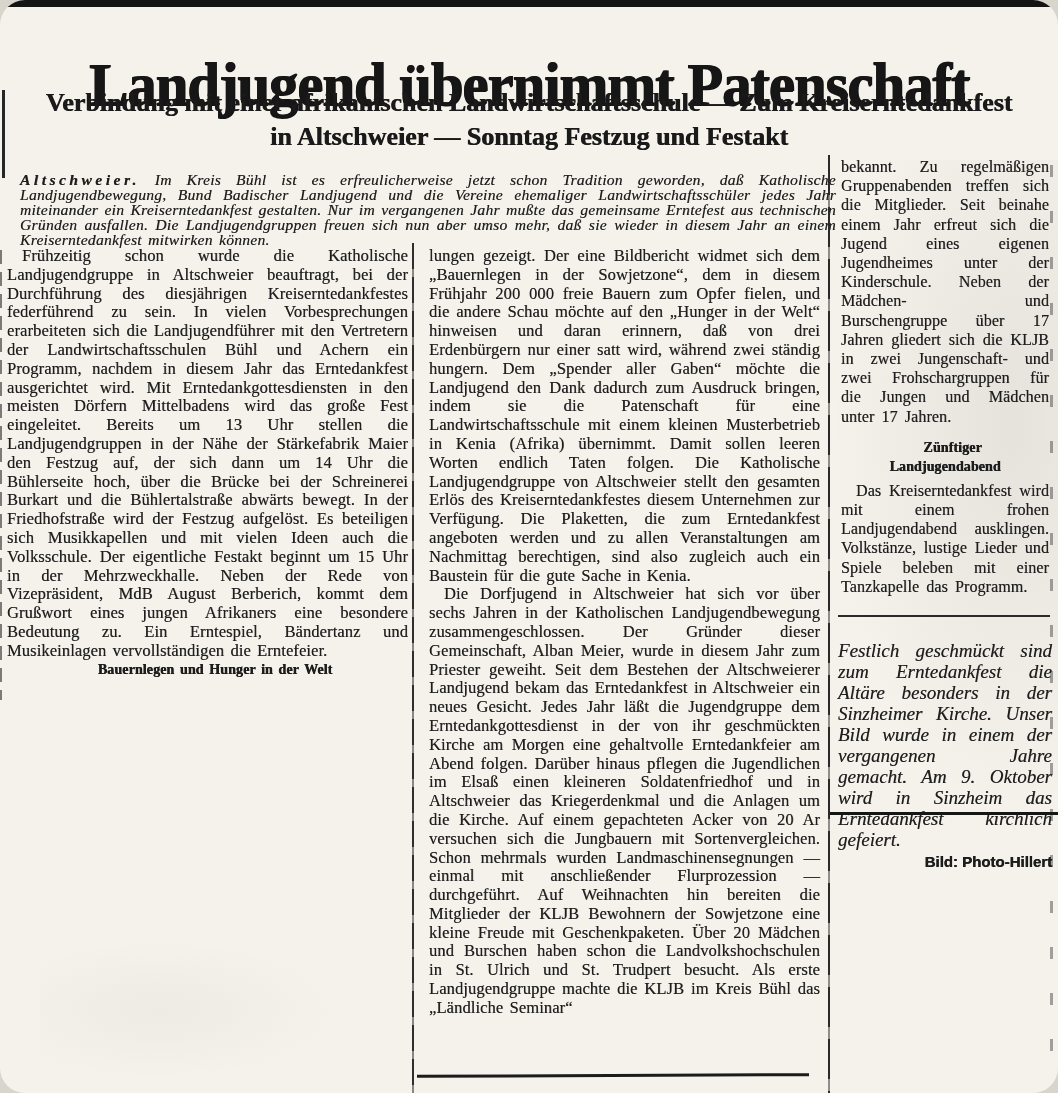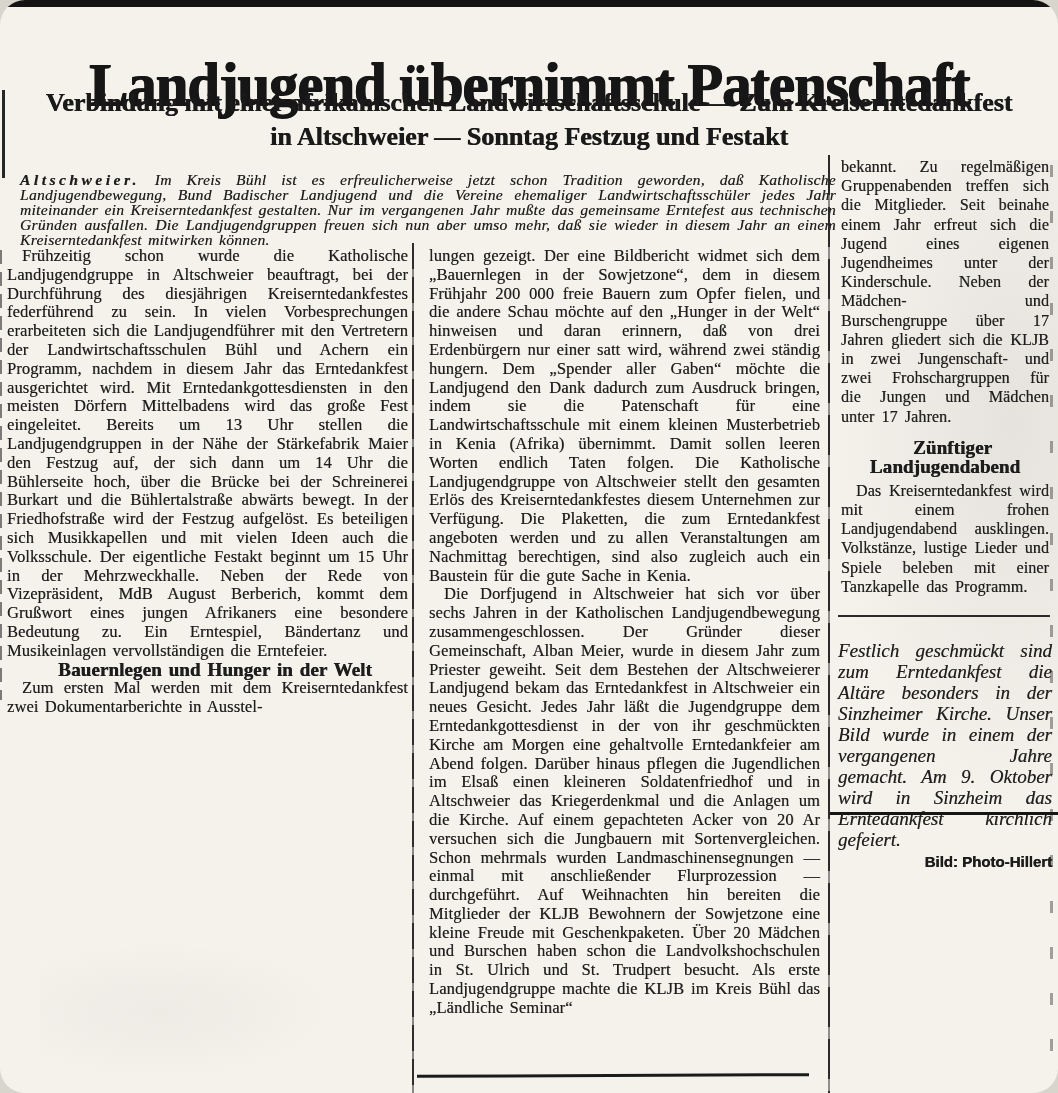--- a/index.html
+++ b/index.html
@@ -64,21 +64,21 @@
     word-spacing:2px;letter-spacing:.1px;
     text-shadow:.35px 0 0 rgba(20,20,20,.55);
   }
   .bodycol p{margin:0;text-indent:15px;}
   .bodycol p.no-indent{text-indent:0;}
   .col-1{left:7px;top:247px;width:401px;}
   .col-2{left:429px;top:247px;width:391px;}
   .col-3{left:841px;top:157px;width:208px;font-size:16px;line-height:19.2px;word-spacing:3px;}
   .section-head{
     margin:9px 0 4px 0;text-align:center;font-weight:bold;
-    font-size:19px;text-indent:0;text-shadow:.5px 0 0 #1a1a1a;
+    font-size:14px;text-indent:0;text-shadow:.5px 0 0 #1a1a1a;
   }
   .col-3 .section-head{line-height:19px;margin:12px 0 5px 0;}
 
   
   .caption-block{position:absolute;left:838px;top:640px;width:214px;}
   .caption-text{
     font-style:italic;font-size:19px;line-height:21px;
     text-align:justify;word-spacing:3px;
     text-shadow:.3px 0 0 rgba(20,20,20,.55);margin:0;
   }
@@ -106,21 +106,20 @@
 
   <div class="left-mark-a"></div>
   <div class="left-mark-b"></div>
   <div class="right-mark"></div>
   <div class="v-divider-1"></div>
   <div class="v-divider-2"></div>
 
   <div class="bodycol col-1">
     <p>Frühzeitig schon wurde die Katholische Landjugendgruppe in Altschweier beauftragt, bei der Durchführung des diesjährigen Kreiserntedankfestes federführend zu sein. In vielen Vorbesprechungen erarbeiteten sich die Landjugendführer mit den Vertretern der Landwirtschaftsschulen Bühl und Achern ein Programm, nachdem in diesem Jahr das Erntedankfest ausgerichtet wird. Mit Erntedankgottesdiensten in den meisten Dörfern Mittelbadens wird das große Fest eingeleitet. Bereits um 13 Uhr stellen die Landjugendgruppen in der Nähe der Stärkefabrik Maier den Festzug auf, der sich dann um 14 Uhr die Bühlerseite hoch, über die Brücke bei der Schreinerei Burkart und die Bühlertalstraße abwärts bewegt. In der Friedhofstraße wird der Festzug aufgelöst. Es beteiligen sich Musikkapellen und mit vielen Ideen auch die Volksschule. Der eigentliche Festakt beginnt um 15 Uhr in der Mehrzweckhalle. Neben der Rede von Vizepräsident, MdB August Berberich, kommt dem Grußwort eines jungen Afrikaners eine besondere Bedeutung zu. Ein Erntespiel, Bändertanz und Musikeinlagen vervollständigen die Erntefeier.</p>
     <p class="section-head">Bauernlegen und Hunger in der Welt</p>
-    <p>Zum ersten Mal werden mit dem Kreiserntedankfest zwei Dokumentarberichte in Ausstel-</p>
   </div>
 
   <div class="bodycol col-2">
     <p class="no-indent">lungen gezeigt. Der eine Bildbericht widmet sich dem „Bauernlegen in der Sowjetzone“, dem in diesem Frühjahr 200 000 freie Bauern zum Opfer fielen, und die andere Schau möchte auf den „Hunger in der Welt“ hinweisen und daran erinnern, daß von drei Erdenbürgern nur einer satt wird, während zwei ständig hungern. Dem „Spender aller Gaben“ möchte die Landjugend den Dank dadurch zum Ausdruck bringen, indem sie die Patenschaft für eine Landwirtschaftsschule mit einem kleinen Musterbetrieb in Kenia (Afrika) übernimmt. Damit sollen leeren Worten endlich Taten folgen. Die Katholische Landjugendgruppe von Altschweier stellt den gesamten Erlös des Kreiserntedankfestes diesem Unternehmen zur Verfügung. Die Plaketten, die zum Erntedankfest angeboten werden und zu allen Veranstaltungen am Nachmittag berechtigen, sind also zugleich auch ein Baustein für die gute Sache in Kenia.</p>
     <p>Die Dorfjugend in Altschweier hat sich vor über sechs Jahren in der Katholischen Landjugendbewegung zusammengeschlossen. Der Gründer dieser Gemeinschaft, Alban Meier, wurde in diesem Jahr zum Priester geweiht. Seit dem Bestehen der Altschweierer Landjugend bekam das Erntedankfest in Altschweier ein neues Gesicht. Jedes Jahr läßt die Jugendgruppe dem Erntedankgottesdienst in der von ihr geschmückten Kirche am Morgen eine gehaltvolle Erntedankfeier am Abend folgen. Darüber hinaus pflegen die Jugendlichen im Elsaß einen kleineren Soldatenfriedhof und in Altschweier das Kriegerdenkmal und die Anlagen um die Kirche. Auf einem gepachteten Acker von 20 Ar versuchen sich die Jungbauern mit Sortenvergleichen. Schon mehrmals wurden Landmaschinensegnungen — einmal mit anschließender Flurprozession — durchgeführt. Auf Weihnachten hin bereiten die Mitglieder der KLJB Bewohnern der Sowjetzone eine kleine Freude mit Geschenkpaketen. Über 20 Mädchen und Burschen haben schon die Landvolkshochschulen in St. Ulrich und St. Trudpert besucht. Als erste Landjugendgruppe machte die KLJB im Kreis Bühl das „Ländliche Seminar“</p>
   </div>
 
   <div class="bodycol col-3">
     <p class="no-indent">bekannt. Zu regelmäßigen Gruppenabenden treffen sich die Mitglieder. Seit beinahe einem Jahr erfreut sich die Jugend eines eigenen Jugendheimes unter der Kinderschule. Neben der Mädchen- und Burschengruppe über 17 Jahren gliedert sich die KLJB in zwei Jungenschaft- und zwei Frohschargruppen für die Jungen und Mädchen unter 17 Jahren.</p>
     <p class="section-head"><span>Zünftiger</span><br>

